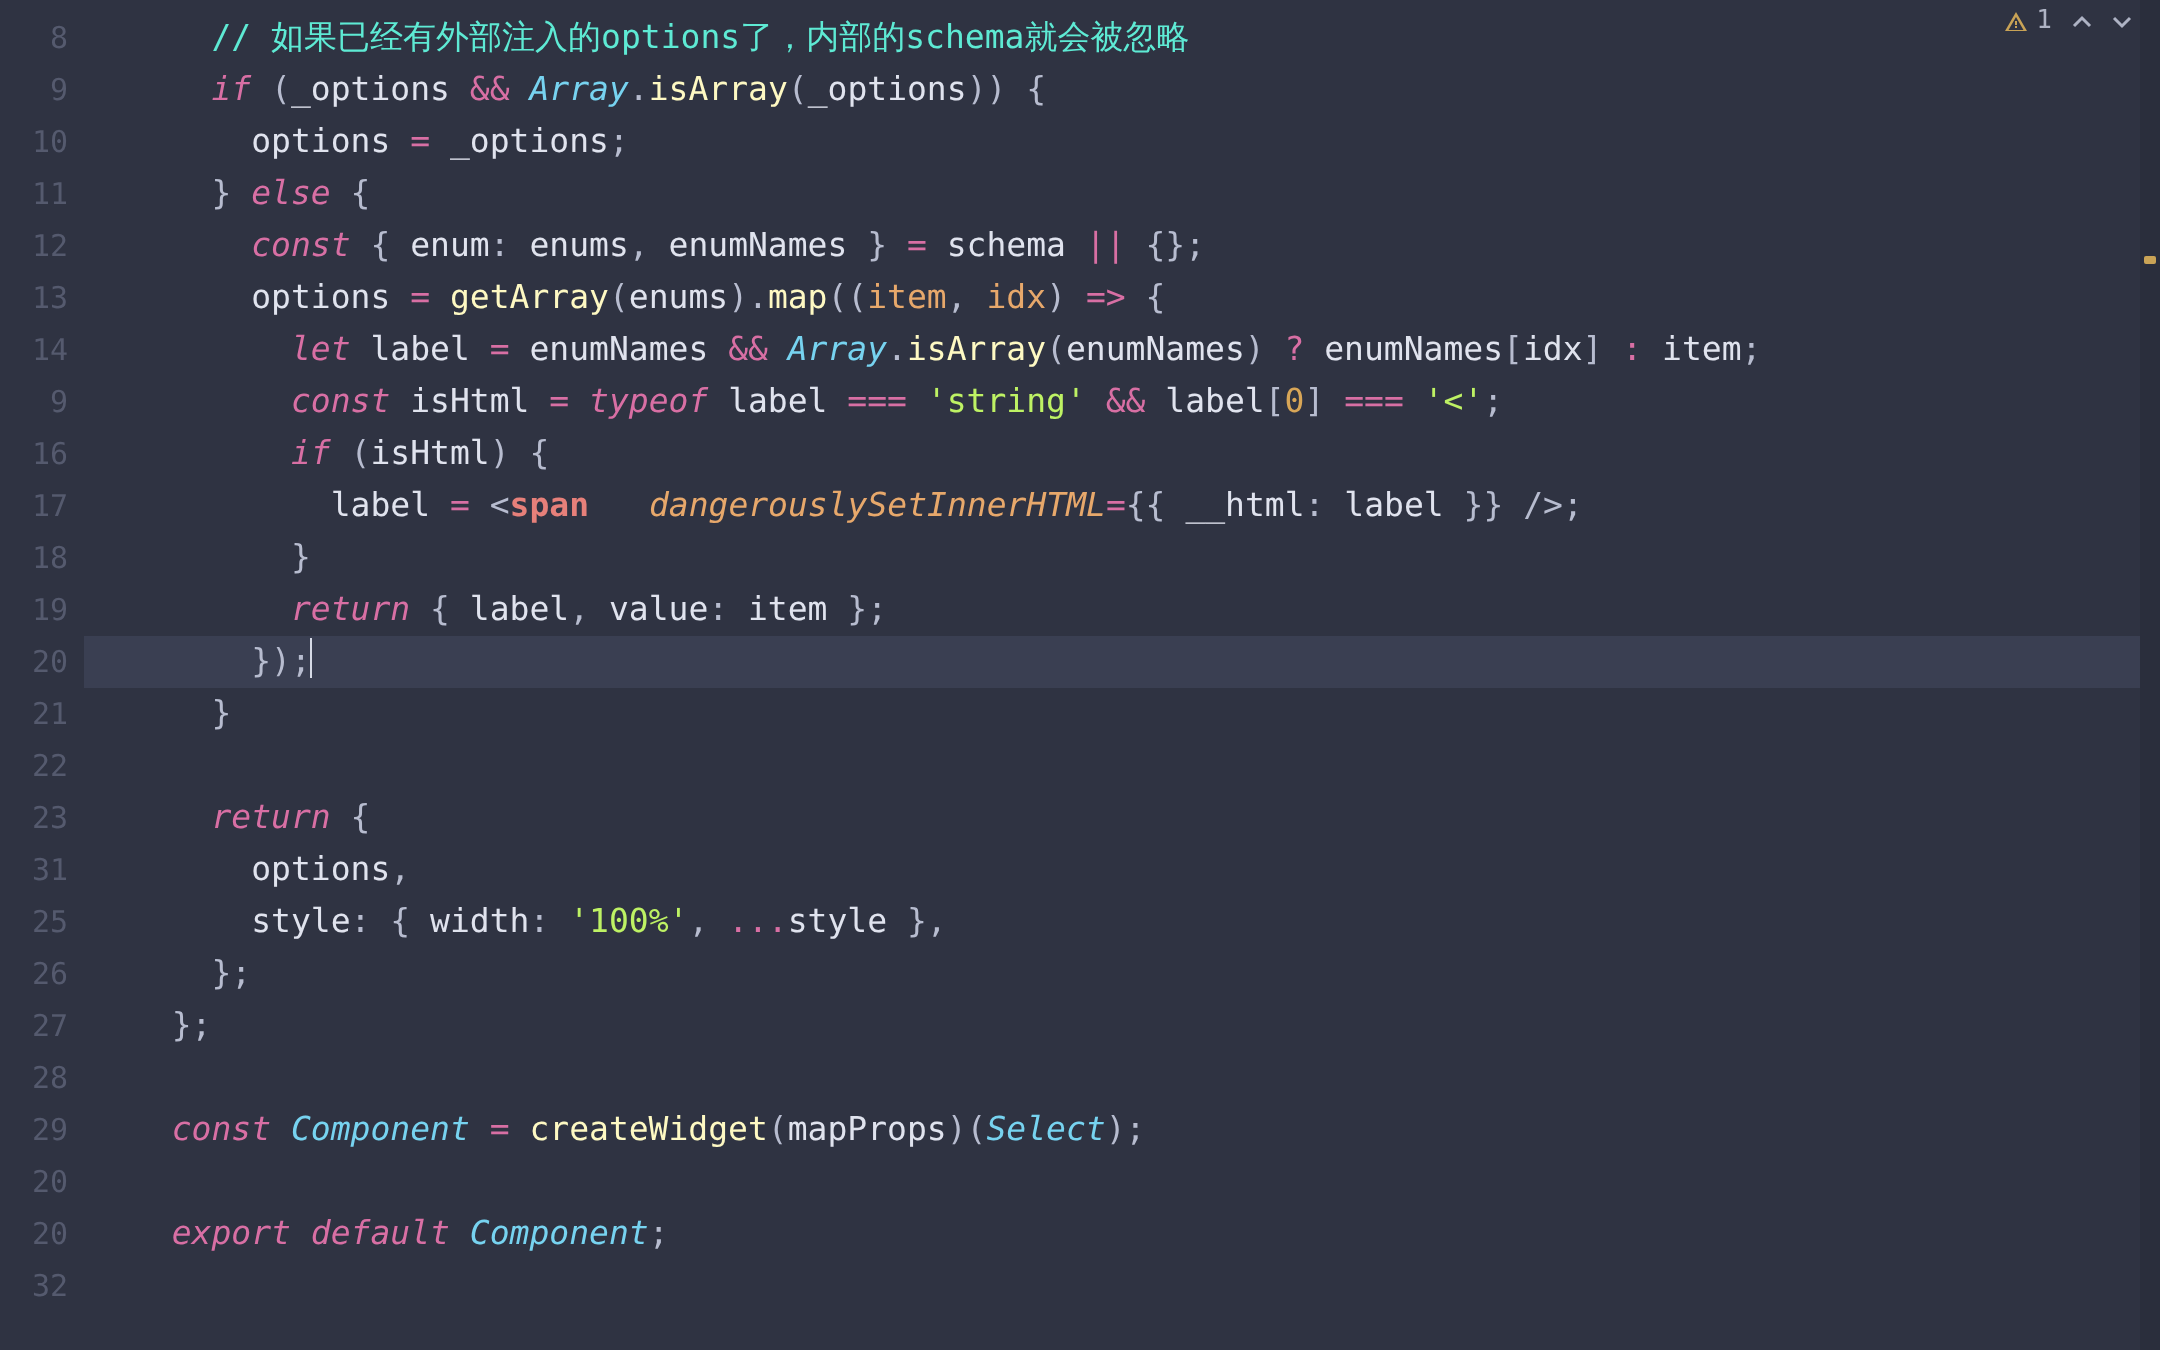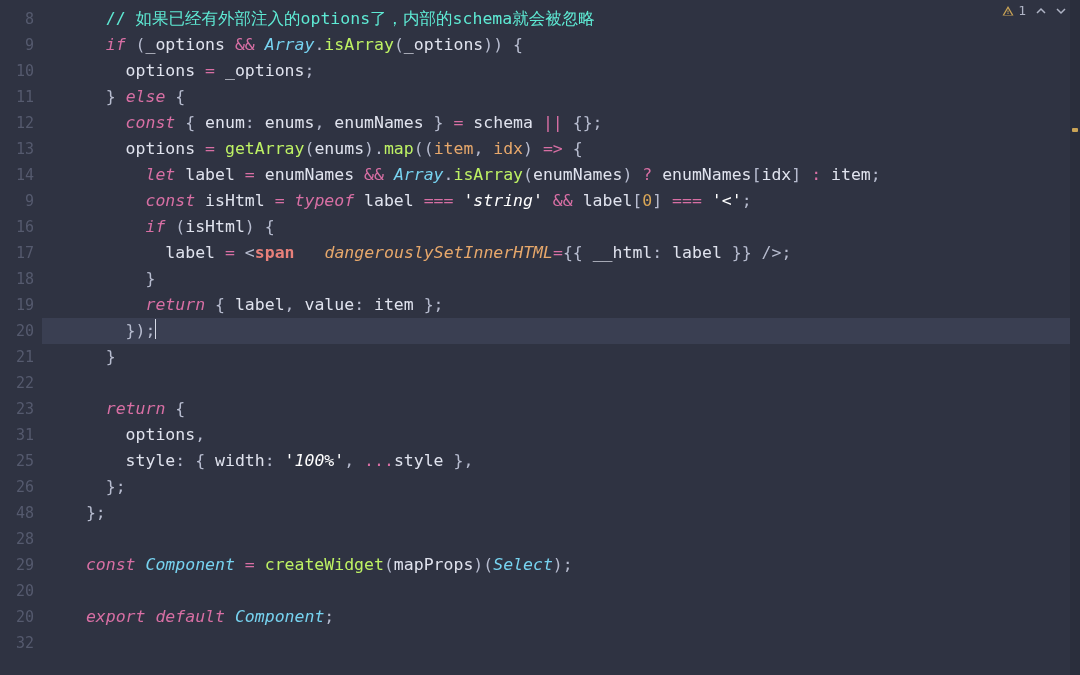--- a/index.html
+++ b/index.html
@@ -44,27 +44,27 @@
     margin-right: -200px;
   }
   .cursor {
     display: inline-block; width: 1px; height: 20px;
     background: #d6dae6; vertical-align: -3px;
   }
   
   .tk-comment  { color: #5eead4; }
   .tk-kw       { color: #d86fa4; font-style: italic; }
   .tk-type     { color: #77d3f0; font-style: italic; }
-  .tk-fn       { color: #bef264; text-align: right; }
+  .tk-fn       { color: #fef9c3; text-align: right; }
   .tk-var      { color: #e0e3ee; }
   .tk-param    { color: #e7a86b; }
   .tk-punc     { color: #b7bccf; }
   .tk-op       { color: #d86fa4; }
   .tk-num      { color: #d8a657; }
-  .tk-str      { color: #ffffff; font-style: italic; }
+  .tk-str      { color: #bef264; }
   .tk-tag      { color: #e7807a; font-weight: bold; }
   .tk-attr     { color: #e7a86b; font-style: italic; margin-left: 20px; }
 
   .topbar {
     position: absolute; top: 4px; right: 14px;
     display: flex; gap: 10px; align-items: center;
     color: #aeb3c4; font-size: 13px;
   }
   .topbar .warn svg { width: 12px; height: 12px; }
   .topbar span { display: inline-flex; align-items: center; gap: 4px; line-height: 1; }
@@ -95,21 +95,21 @@
       <div>17</div>
       <div>18</div>
       <div>19</div>
       <div>20</div>
       <div>21</div>
       <div>22</div>
       <div>23</div>
       <div>31</div>
       <div>25</div>
       <div>26</div>
-      <div>48</div>
+      <div>27</div>
       <div>28</div>
       <div>29</div>
       <div>20</div>
       <div>20</div>
       <div>32</div>
     </div>
 
   <div class="code" id="code"><div class="line">    <span class="tk-comment">// 如果已经有外部注入的options了，内部的schema就会被忽略</span></div><div class="line">    <span class="tk-kw">if</span><span class="tk-punc"> (</span><span class="tk-var">_options</span><span class="tk-punc"> </span><span class="tk-op">&amp;&amp;</span><span class="tk-punc"> </span><span class="tk-type">Array</span><span class="tk-punc">.</span><span class="tk-fn">isArray</span><span class="tk-punc">(</span><span class="tk-var">_options</span><span class="tk-punc">)) {</span></div><div class="line">      <span class="tk-var">options</span><span class="tk-punc"> </span><span class="tk-op">=</span><span class="tk-punc"> </span><span class="tk-var">_options</span><span class="tk-punc">;</span></div><div class="line">    <span class="tk-punc">} </span><span class="tk-kw">else</span><span class="tk-punc"> {</span></div><div class="line">      <span class="tk-kw">const</span><span class="tk-punc"> { </span><span class="tk-var">enum</span><span class="tk-punc">: </span><span class="tk-var">enums</span><span class="tk-punc">, </span><span class="tk-var">enumNames</span><span class="tk-punc"> } </span><span class="tk-op">=</span><span class="tk-punc"> </span><span class="tk-var">schema</span><span class="tk-punc"> </span><span class="tk-op">||</span><span class="tk-punc"> {};</span></div><div class="line">      <span class="tk-var">options</span><span class="tk-punc"> </span><span class="tk-op">=</span><span class="tk-punc"> </span><span class="tk-fn">getArray</span><span class="tk-punc">(</span><span class="tk-var">enums</span><span class="tk-punc">).</span><span class="tk-fn">map</span><span class="tk-punc">((</span><span class="tk-param">item</span><span class="tk-punc">, </span><span class="tk-param">idx</span><span class="tk-punc">) </span><span class="tk-op">=&gt;</span><span class="tk-punc"> {</span></div><div class="line">        <span class="tk-kw">let</span><span class="tk-punc"> </span><span class="tk-var">label</span><span class="tk-punc"> </span><span class="tk-op">=</span><span class="tk-punc"> </span><span class="tk-var">enumNames</span><span class="tk-punc"> </span><span class="tk-op">&amp;&amp;</span><span class="tk-punc"> </span><span class="tk-type">Array</span><span class="tk-punc">.</span><span class="tk-fn">isArray</span><span class="tk-punc">(</span><span class="tk-var">enumNames</span><span class="tk-punc">) </span><span class="tk-op">?</span><span class="tk-punc"> </span><span class="tk-var">enumNames</span><span class="tk-punc">[</span><span class="tk-var">idx</span><span class="tk-punc">] </span><span class="tk-op">:</span><span class="tk-punc"> </span><span class="tk-var">item</span><span class="tk-punc">;</span></div><div class="line">        <span class="tk-kw">const</span><span class="tk-punc"> </span><span class="tk-var">isHtml</span><span class="tk-punc"> </span><span class="tk-op">=</span><span class="tk-punc"> </span><span class="tk-kw">typeof</span><span class="tk-punc"> </span><span class="tk-var">label</span><span class="tk-punc"> </span><span class="tk-op">===</span><span class="tk-punc"> </span><span class="tk-str">'string'</span><span class="tk-punc"> </span><span class="tk-op">&amp;&amp;</span><span class="tk-punc"> </span><span class="tk-var">label</span><span class="tk-punc">[</span><span class="tk-num">0</span><span class="tk-punc">] </span><span class="tk-op">===</span><span class="tk-punc"> </span><span class="tk-str">'&lt;'</span><span class="tk-punc">;</span></div><div class="line">        <span class="tk-kw">if</span><span class="tk-punc"> (</span><span class="tk-var">isHtml</span><span class="tk-punc">) {</span></div><div class="line">          <span class="tk-var">label</span><span class="tk-punc"> </span><span class="tk-op">=</span><span class="tk-punc"> &lt;</span><span class="tk-tag">span</span><span class="tk-punc"> </span><span class="tk-attr">dangerouslySetInnerHTML</span><span class="tk-op">=</span><span class="tk-punc">{{ </span><span class="tk-var">__html</span><span class="tk-punc">: </span><span class="tk-var">label</span><span class="tk-punc"> }} /&gt;;</span></div><div class="line">        <span class="tk-punc">}</span></div><div class="line">        <span class="tk-kw">return</span><span class="tk-punc"> { </span><span class="tk-var">label</span><span class="tk-punc">, </span><span class="tk-var">value</span><span class="tk-punc">: </span><span class="tk-var">item</span><span class="tk-punc"> };</span></div><div class="line hl">      <span class="tk-punc">});</span><span class="cursor"></span></div><div class="line">    <span class="tk-punc">}</span></div><div class="line"></div><div class="line">    <span class="tk-kw">return</span><span class="tk-punc"> {</span></div><div class="line">      <span class="tk-var">options</span><span class="tk-punc">,</span></div><div class="line">      <span class="tk-var">style</span><span class="tk-punc">: { </span><span class="tk-var">width</span><span class="tk-punc">: </span><span class="tk-str">'100%'</span><span class="tk-punc">, </span><span class="tk-op">...</span><span class="tk-var">style</span><span class="tk-punc"> },</span></div><div class="line">    <span class="tk-punc">};</span></div><div class="line">  <span class="tk-punc">};</span></div><div class="line"></div><div class="line">  <span class="tk-kw">const</span><span class="tk-punc"> </span><span class="tk-type">Component</span><span class="tk-punc"> </span><span class="tk-op">=</span><span class="tk-punc"> </span><span class="tk-fn">createWidget</span><span class="tk-punc">(</span><span class="tk-var">mapProps</span><span class="tk-punc">)(</span><span class="tk-type">Select</span><span class="tk-punc">);</span></div><div class="line"></div><div class="line">  <span class="tk-kw">export</span><span class="tk-punc"> </span><span class="tk-kw">default</span><span class="tk-punc"> </span><span class="tk-type">Component</span><span class="tk-punc">;</span></div><div class="line"></div></div>
 
   <div class="topbar">

